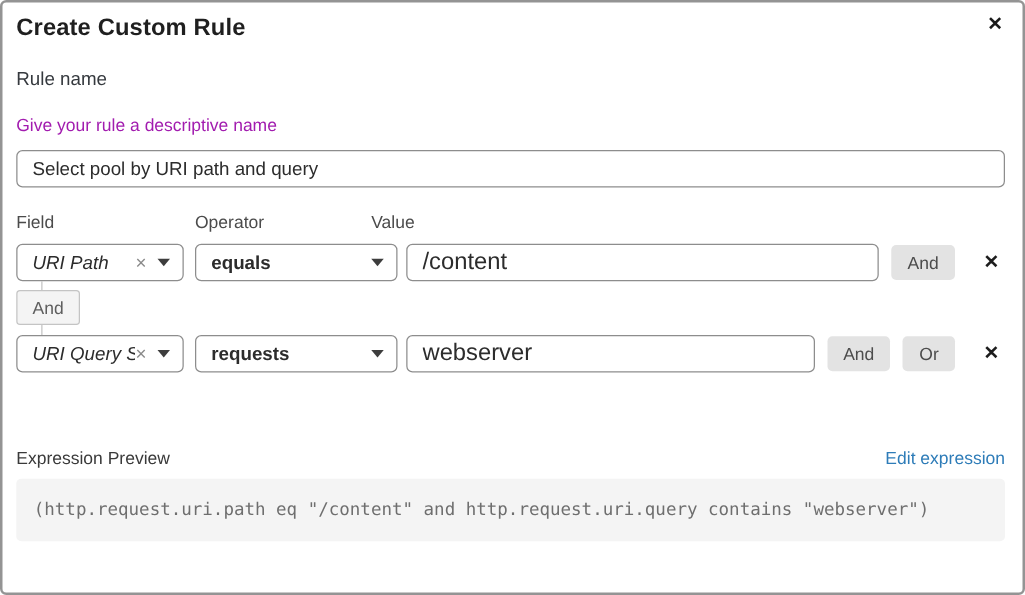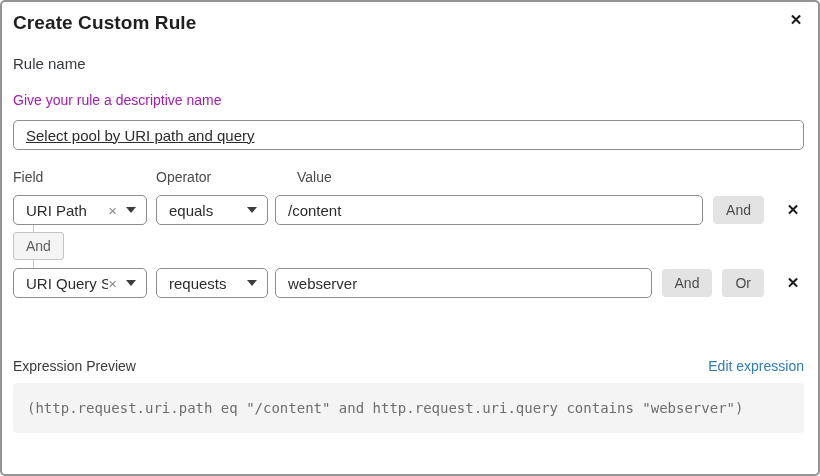--- a/index.html
+++ b/index.html
@@ -56,21 +56,20 @@
     height: 30px;
     margin-top: 12px;
     border: 1px solid #8d8d8d;
     border-radius: 5px;
     padding: 0 12px;
     font-family: "Liberation Sans", sans-serif;
     font-size: 15px;
     color: #2c2c2c;
     background: #fff;
     outline: none;
-    text-decoration: underline;
   }
   .section-heading {
     margin-top: 47px;
     font-size: 15px;
     font-weight: 700;
     color: #3a3a3a;
   }
   .col-labels {
     display: flex;
     margin-top: 19px;
@@ -93,43 +92,43 @@
     border: 1px solid #8d8d8d;
     border-radius: 5px;
     background: #fff;
     padding: 0 10px 0 12px;
     font-size: 15px;
     color: #2c2c2c;
     cursor: pointer;
     flex: none;
   }
   .dropdown .dd-text { flex: 1; white-space: nowrap; overflow: hidden; }
-  .field-dd { width: 134px; margin-right: 9px; }
-  .operator-dd { width: 112px; margin-right: 7px; }
+  .field-dd { width: 134px; margin-right: 9px; font-style: italic; }
+  .operator-dd { width: 162px; margin-right: 7px; font-weight: bold; }
   .clear-x {
     color: #8a8a8a;
     font-size: 15px;
     margin-right: 9px;
     line-height: 1;
   }
   .caret {
     width: 0; height: 0;
     border-left: 5px solid transparent;
     border-right: 5px solid transparent;
     border-top: 6px solid #3d3d3d;
     flex: none;
   }
   .value-input {
     flex: 1;
     height: 30px;
     border: 1px solid #8d8d8d;
     border-radius: 5px;
     padding: 0 12px;
     font-family: "Liberation Sans", sans-serif;
-    font-size: 15px;
+    font-size: 19px;
     color: #2c2c2c;
     outline: none;
     min-width: 0;
   }
   .logic-btn {
     flex: none;
     margin-left: 10px;
     height: 28px;
     padding: 0 13px;
     border: none;

